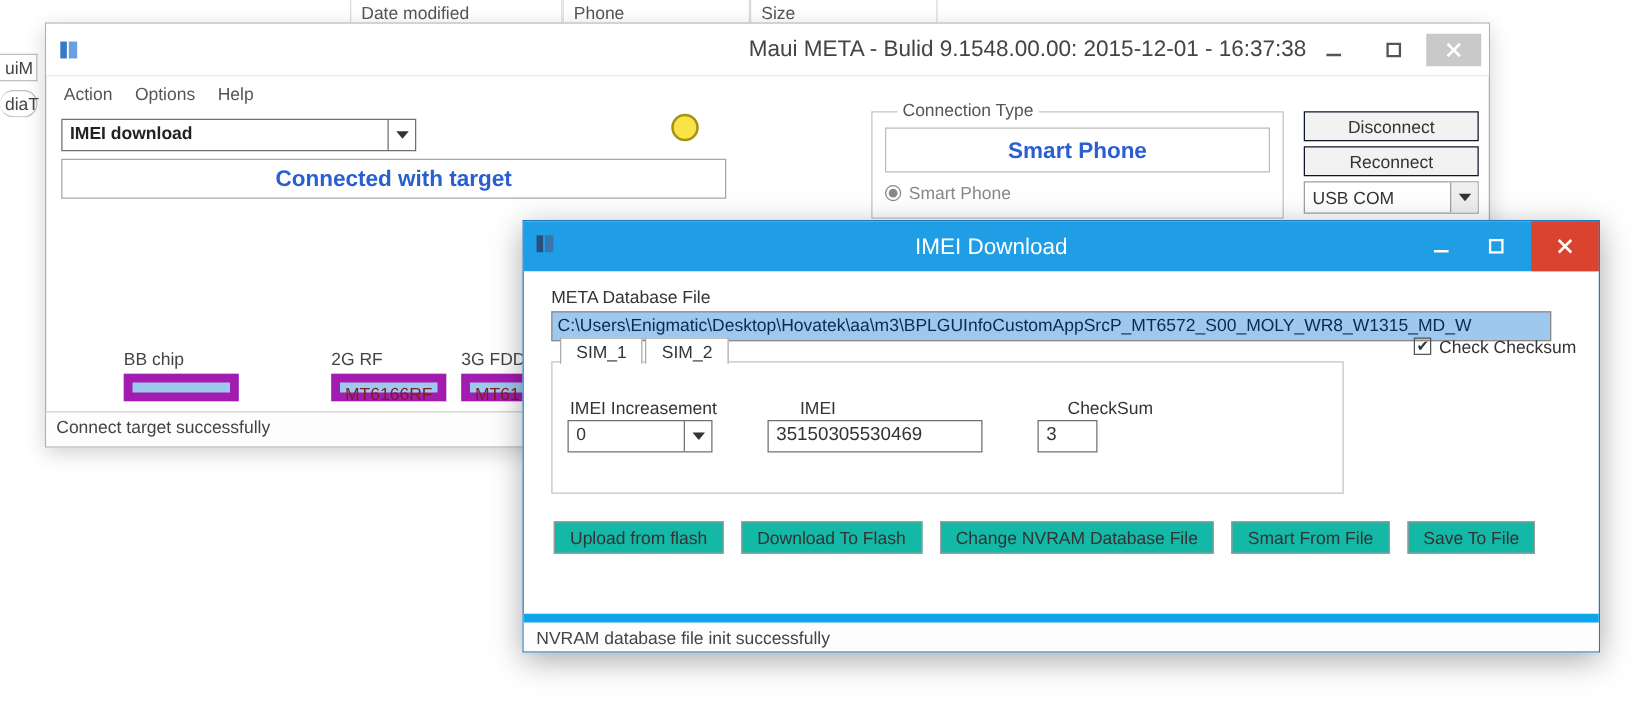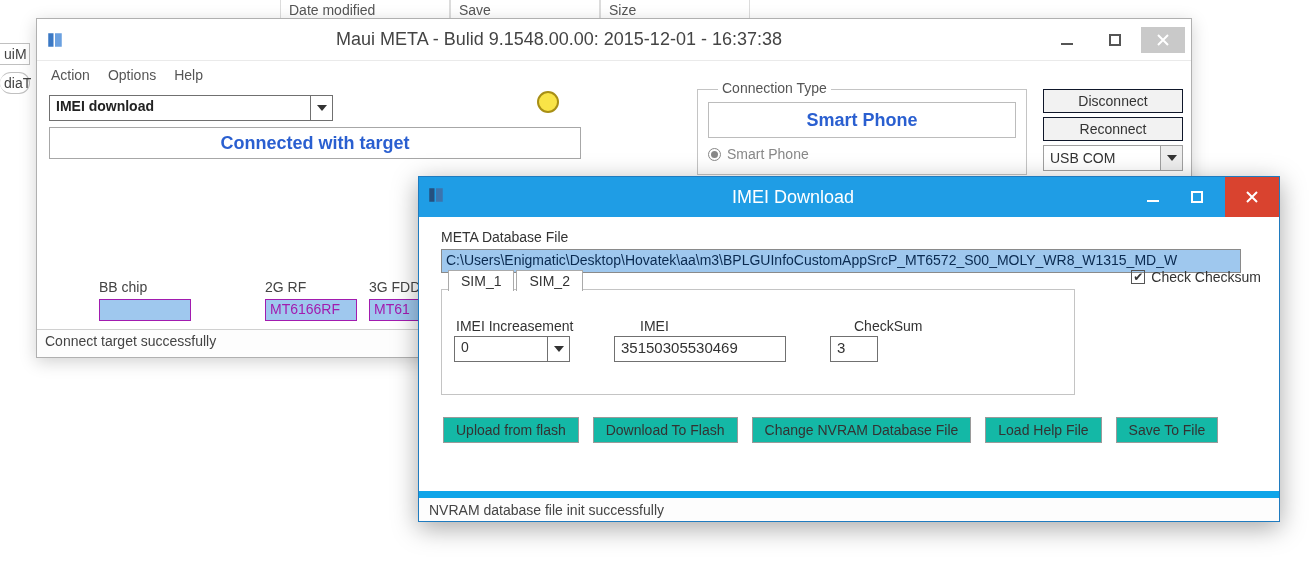--- a/index.html
+++ b/index.html
@@ -67,21 +67,21 @@
     padding: 0 6px 0 8px;
     background: #ffffff;
     border-bottom: 1px solid #eaeaea;
   }
   .titlebar .title-icon {
     width: 20px; height:20px; margin-right:8px;
     display:flex; align-items:center; justify-content:center;
   }
   .titlebar .title {
     flex: 1;
-    text-align: center;
+    text-align: right;
     font-size: 18px;
     color: #444;
     font-weight: 400;
   }
   .titlebar .win-btns { display:flex; gap:4px; }
   .titlebar .win-btn {
     width: 44px; height:26px;
     display:flex; align-items:center; justify-content:center;
     color:#555;
     border:1px solid transparent;
@@ -192,21 +192,21 @@
     display:flex; align-items:center; justify-content:center; background:#eee;
   }
 
   
   .chip-row {
     position:relative;
     margin-top: 120px;
   }
   .chip-block { position:absolute; }
   .chip-block .chip-lbl { color:#444; font-size:14px; margin-bottom:4px; }
-  .chip-block .chip-val { border:1px solid #a21caf; height:22px; width:92px; background:#fff; padding:1px 4px; color:#a21caf;}
+  .chip-block .chip-val { border:7px solid #a21caf; height:22px; width:92px; background:#fff; padding:1px 4px; color:#7f1d1d;}
   .chip-block .chip-val.hl { background:#9fc8ee; }
   .chip-block.bb { left:10px; top:0;margin-left:40px;}
   .chip-block.rf2g { left:216px; top:0;}
   .chip-block.rf3g { left:320px; top:0;}
 
   .footer-status {
     position:absolute;
     left:0; right:0; bottom:0;
     height:28px;
     border-top:1px solid #d0d0d0;
@@ -296,21 +296,21 @@
     padding:4px 10px; color:#444;
   }
 
   .tri-down { width:0;height:0;border-left:5px solid transparent;border-right:5px solid transparent;border-top:6px solid #333;}
 </style>
 </head>
 <body>
 
 <div class="explorer-head">
   <div class="col date">Date modified</div>
-  <div class="col type">Save</div>
+  <div class="col type">Phone</div>
   <div class="col size">Size</div>
 </div>
 <div class="clip1">uiM</div>
 <div class="clip2">diaT</div>
 
 <div class="win-main">
   <div class="titlebar">
     <span class="title-icon">
       <svg width="18" height="18" viewBox="0 0 24 24">
           <rect x="3" y="3" width="7" height="18" fill="#3a78c4"></rect>
@@ -448,19 +448,19 @@
         </div>
         <div class="txt imei">35150305530469</div>
         <div class="txt cksum">3</div>
       </div>
     </div>
 
     <div class="btn-row">
       <div class="b">Upload from flash</div>
       <div class="b">Download To Flash</div>
       <div class="b">Change NVRAM Database File</div>
-      <div class="b">Load Help File</div>
+      <div class="b">Smart From File</div>
       <div class="b">Save To File</div>
     </div>
   </div>
 
   <div class="modal-footer">NVRAM database file init successfully</div>
 </div>
 
 </body></html>

